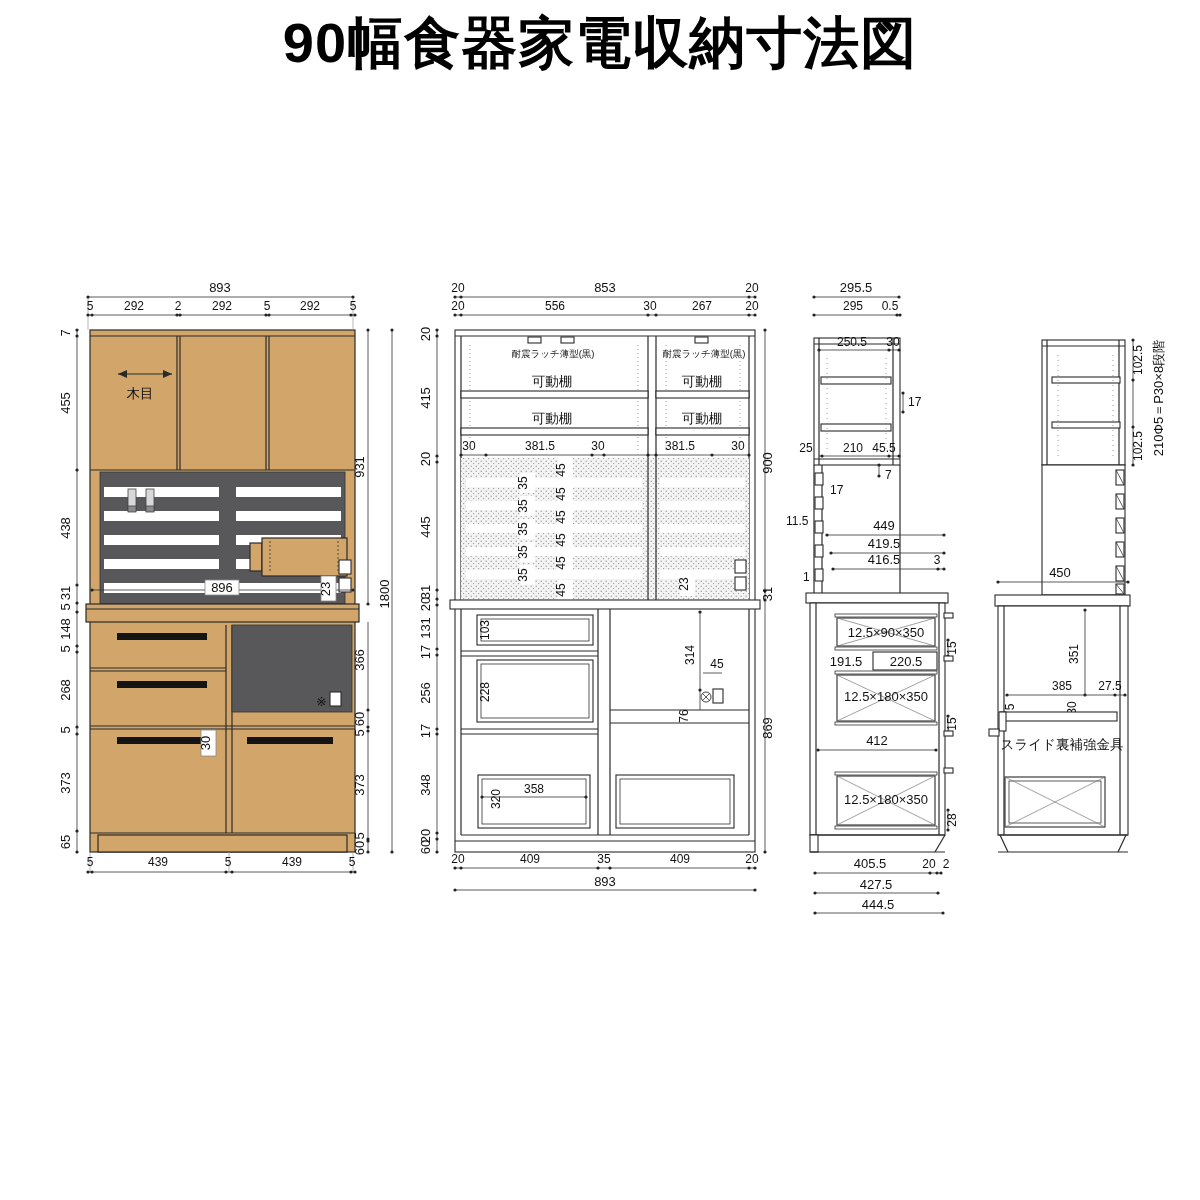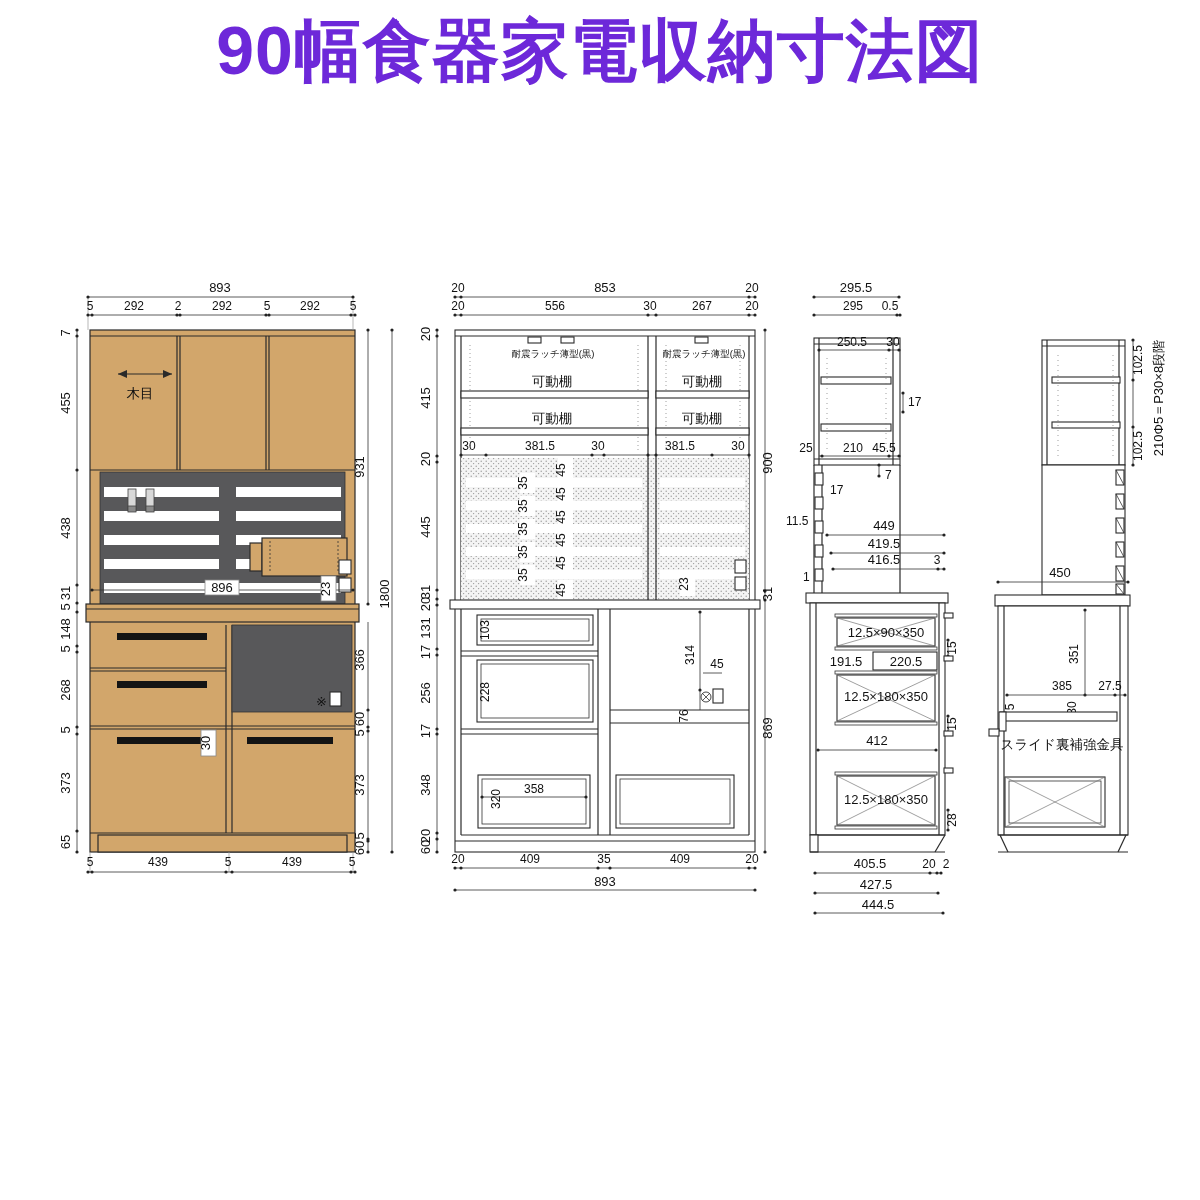--- a/index.html
+++ b/index.html
@@ -1,19 +1,19 @@
 <!DOCTYPE html>
 <html><head>
 <meta charset="utf-8">
 <style>
   html,body{margin:0;padding:0;background:#fff;}
   #canvas{position:relative;width:1200px;height:1200px;background:#fff;overflow:hidden;
           font-family:"Liberation Sans","DejaVu Sans",sans-serif;}
   #title{position:absolute;top:6px;left:0;width:1200px;text-align:center;
-         font-size:68px;font-weight:900;color:#6d28d9;letter-spacing:1px;white-space:nowrap;}
+         font-size:56px;font-weight:900;color:#000000;letter-spacing:1px;white-space:nowrap;}
   svg{position:absolute;top:0;left:0;}
   text{font-family:"Liberation Sans","DejaVu Sans",sans-serif;font-size:13px;fill:#111;}
   .hd{text-anchor:middle;}
   .vd{text-anchor:middle;}
   .sm{font-size:9.5px;}
   .md{font-size:12px;}
   .jp{font-size:13.5px;}
   .ln{stroke:#2a2a2a;stroke-width:1.2;fill:none;}
   .tn{stroke:#333;stroke-width:0.8;fill:none;}
   .xt{stroke:#9a9a9a;stroke-width:0.7;fill:none;}

